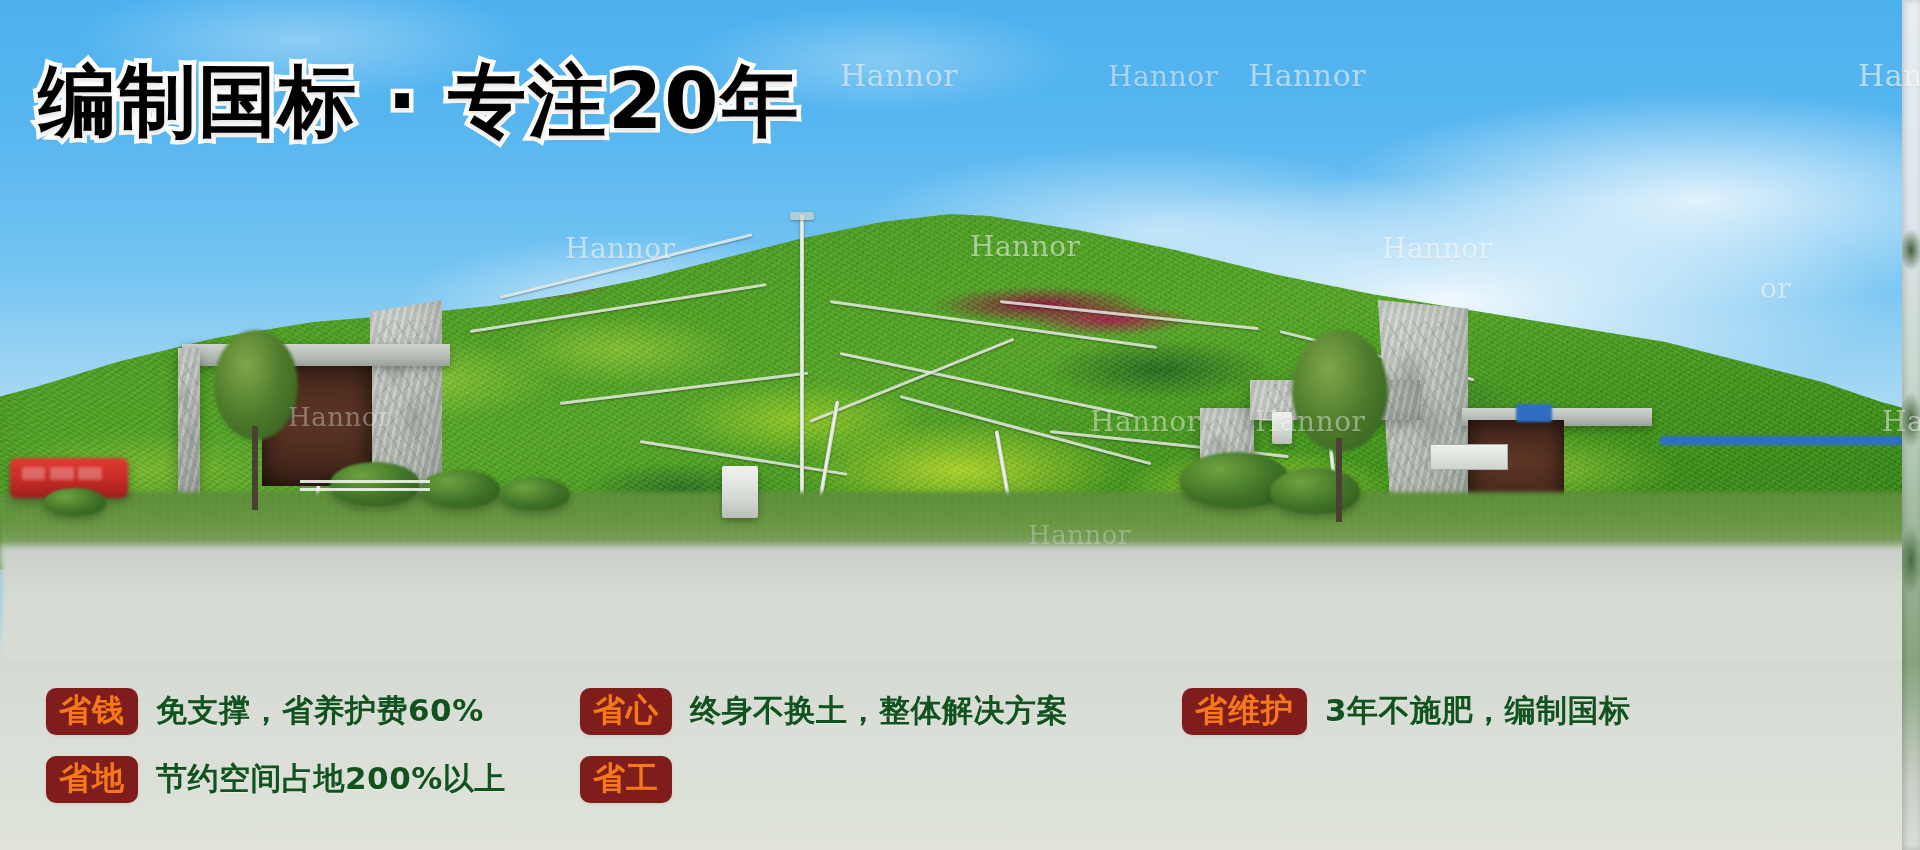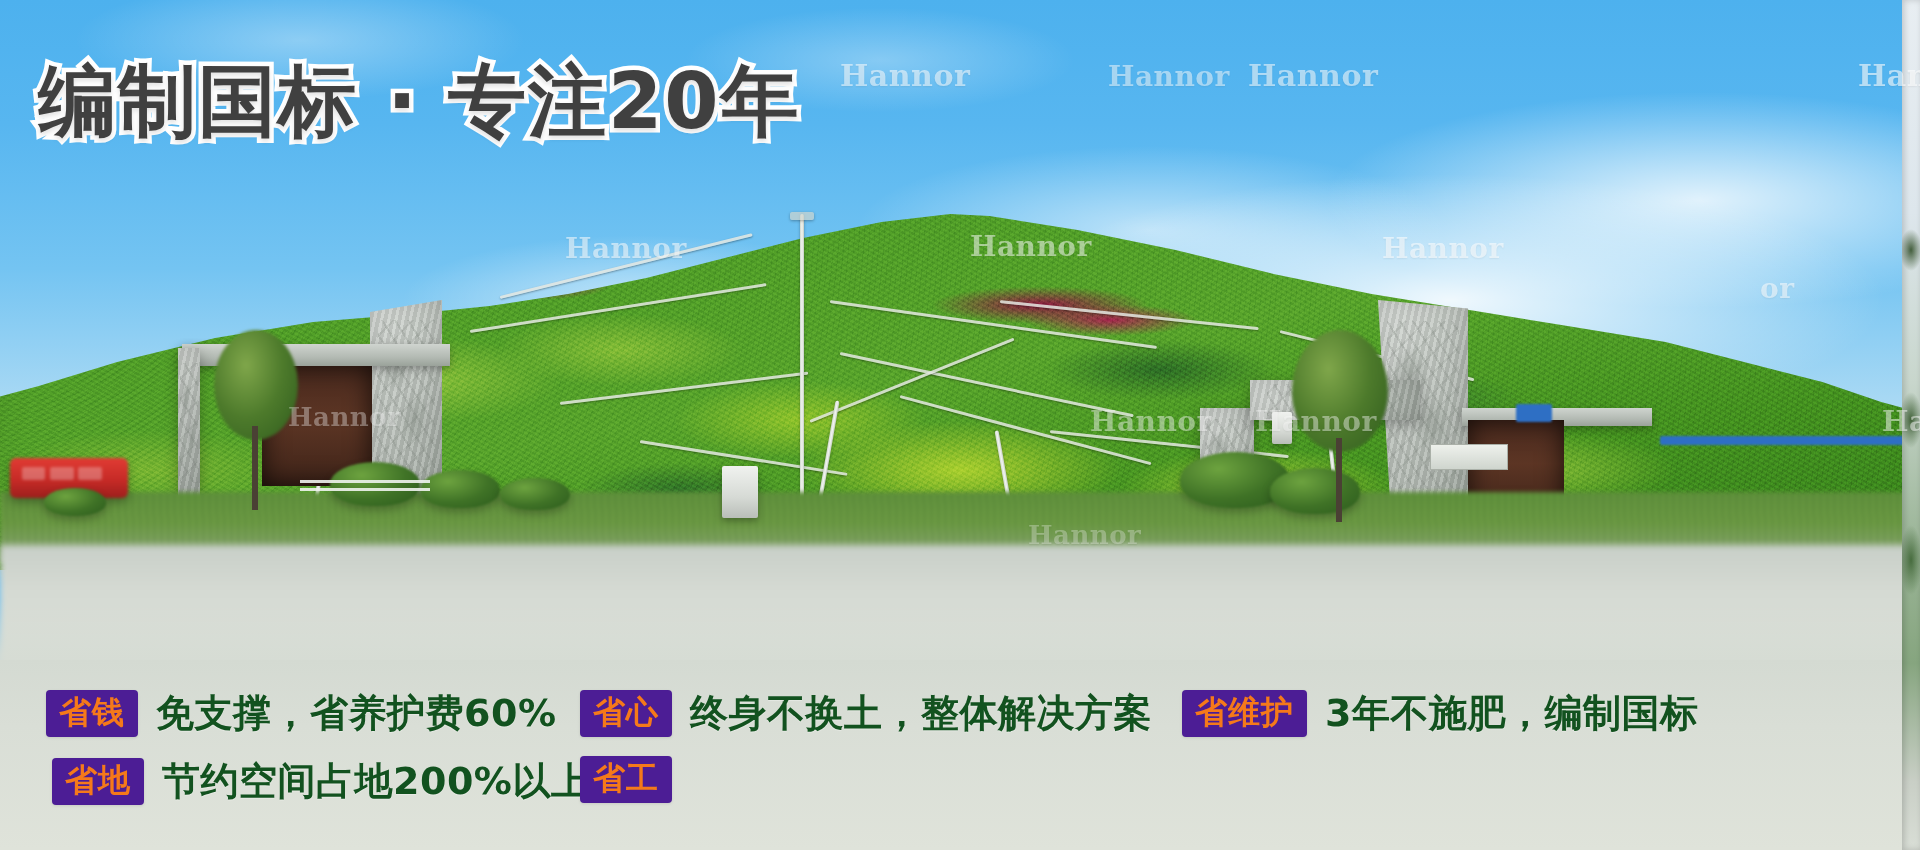--- a/index.html
+++ b/index.html
@@ -161,69 +161,69 @@
       radial-gradient(ellipse 16px 40px at 9px 420px, rgba(45,80,35,.85) 0%, rgba(45,80,35,0) 70%),
       radial-gradient(ellipse 16px 50px at 9px 560px, rgba(50,90,40,.8) 0%, rgba(50,90,40,0) 70%),
       linear-gradient(180deg,#e8eef2 0%,#dde6ec 25%,#c8d6cc 45%,#9fb89c 62%,#86a57f 78%,#c9cfc6 92%,#d9ded6 100%);
     box-shadow:inset 2px 0 6px rgba(0,0,0,.18);
   }
 
   
   .wm{
     position:absolute;
     font-family:"DejaVu Serif","Liberation Serif",serif;
-    font-weight:700;
+    font-weight:400;
     color:rgba(255,255,255,.55);
     letter-spacing:.5px;
     user-select:none;pointer-events:none;
     text-shadow:0 1px 2px rgba(0,0,0,.06);
     white-space:nowrap;
   }
 
   
   .headline-wrap{position:absolute;left:38px;top:62px;}
   .headline{
     font-family:"DejaVu Sans","Liberation Sans",sans-serif;
     font-size:78px;font-weight:900;line-height:1.02;
-    color:#404040;letter-spacing:2px;white-space:nowrap;
+    color:#000000;letter-spacing:2px;white-space:nowrap;
     -webkit-text-stroke:9px #ffffff;
     paint-order:stroke fill;
     text-shadow:0 3px 5px rgba(0,0,0,.12);
   }
   .subhead{
     margin-top:12px;margin-left:168px;
     font-family:"DejaVu Sans","Liberation Sans",sans-serif;
     font-size:28px;font-weight:900;color:#0c5a27;letter-spacing:1px;
     white-space:nowrap;
     -webkit-text-stroke:5px #ffffff;
     paint-order:stroke fill;
   }
 
   
   .features{
     position:absolute;left:0;top:688px;width:1920px;height:150px;
   }
   .frow{position:absolute;display:flex;align-items:center;}
   .fitem{display:flex;align-items:center;}
   .ftag{
-    background:#4c1d95;
-    border-radius:4px;
+    background:#7f1d1d;
+    border-radius:10px;
     padding:5px 13px 7px 13px;
     color:#f5791a;
     font-family:"DejaVu Sans","Liberation Sans",sans-serif;
     font-size:32px;font-weight:900;letter-spacing:1px;
     line-height:1.08;white-space:nowrap;
     box-shadow:0 1px 3px rgba(0,0,0,.10);
     text-align:center;
   }
   .ftext{
     margin-left:18px;
     color:#12521f;
     font-family:"DejaVu Sans","Liberation Sans",sans-serif;
-    font-size:38px;font-weight:900;letter-spacing:.5px;white-space:nowrap;
+    font-size:31px;font-weight:900;letter-spacing:.5px;white-space:nowrap;
     text-shadow:0 1px 1px rgba(255,255,255,.35);
   }
 </style>
 </head>
 <body>
 
 <div class="banner">
 
   <div class="sky"></div>
   <div class="horizon"></div>
@@ -320,21 +320,21 @@
 
   <div class="features">
 
     <div class="frow" style="left:46px;top:0px;">
       <div class="fitem">
         <span class="ftag">省钱</span>
         <span class="ftext">免支撑，省养护费60%</span>
       </div>
     </div>
 
-    <div class="frow" style="left:52px;top:68px;">
+    <div class="frow" style="left:46px;top:68px;">
       <div class="fitem">
         <span class="ftag">省地</span>
         <span class="ftext">节约空间占地200%以上</span>
       </div>
     </div>
 
     <div class="frow" style="left:580px;top:0px;">
       <div class="fitem">
         <span class="ftag">省心</span>
         <span class="ftext">终身不换土，整体解决方案</span>

